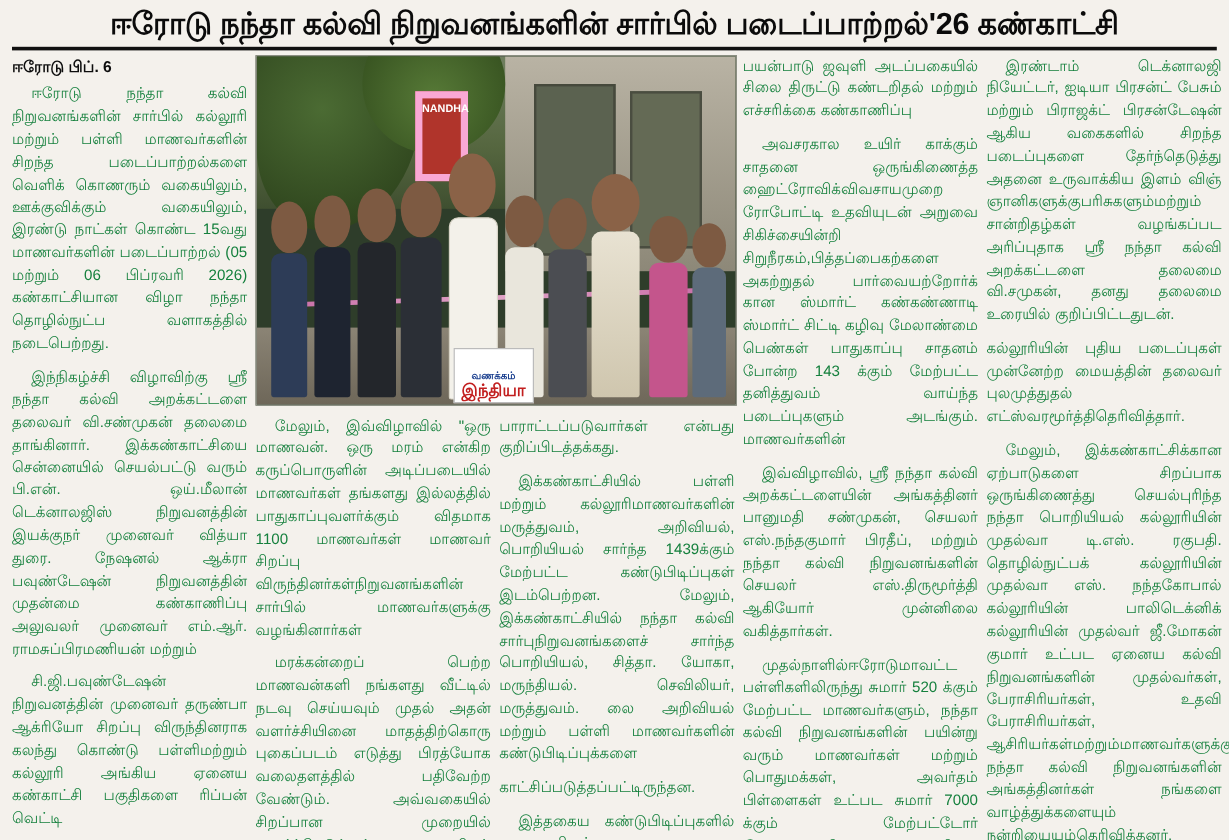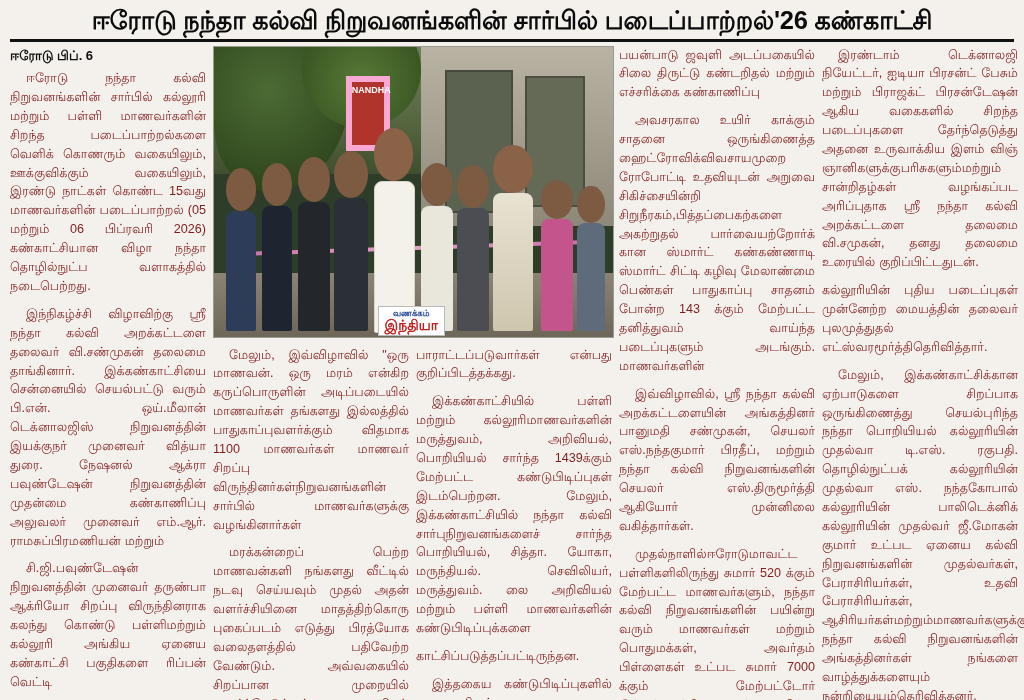--- a/index.html
+++ b/index.html
@@ -48,21 +48,21 @@
     margin:2px 0 6px 0;
     color:#0d0d0d;
   }
   p.body{
     margin:0 0 9px 0;
     font-size:12.6px;
     line-height:1.5;
     text-align:justify;
     text-justify:inter-word;
     word-spacing:0.5px;
-    color:#7f1d1d;
+    color:#15803d;
     text-indent:16px;
   }
   p.body.noind{text-indent:0;}
   
   .photo{
     position:relative;
     width:399px;height:290px;
     overflow:hidden;
     background:#2e3d2a;
     border:1px solid #9a9a90;
@@ -136,21 +136,21 @@
   .p8{left:70%;width:10%;height:64%;}
   .p8 .body{background:linear-gradient(180deg,#e8e2d2 0%,#cfc6ae 100%);}
   .p8 .head{background:#8a6247;}
   .p9{left:82%;width:8%;height:52%;}
   .p9 .body{background:#c4558c;}
   .p10{left:91%;width:7%;height:50%;}
   .p10 .body{background:#5d6b7a;}
   .logo-badge{
     position:absolute;left:41%;bottom:1px;
     background:#fff;border:1px solid #bbb;
-    padding:2px 6px 3px 6px;text-align:center;line-height:1;
+    padding:18px 6px 3px 6px;text-align:center;line-height:1;
   }
   .logo-badge .l1{font-size:8.5px;font-weight:bold;color:#1a3f8f;}
   .logo-badge .l2{font-size:14px;font-weight:bold;color:#c21f1f;}
   
   .photo-col{grid-column:span 2;}
   .under-photo{
     display:grid;grid-template-columns:196px 196px;column-gap:7px;
   }
 </style>
 </head>

